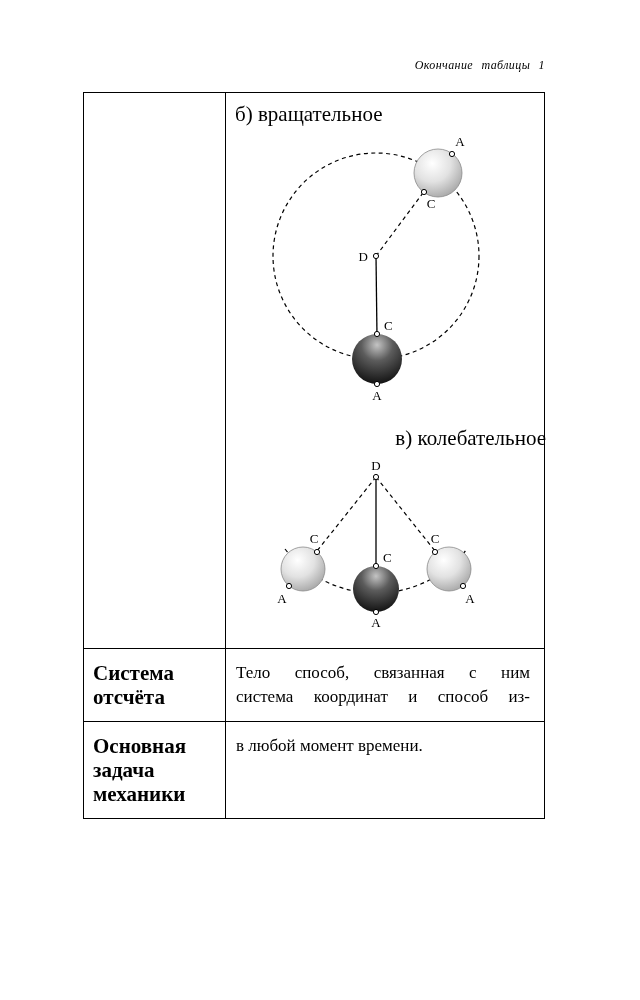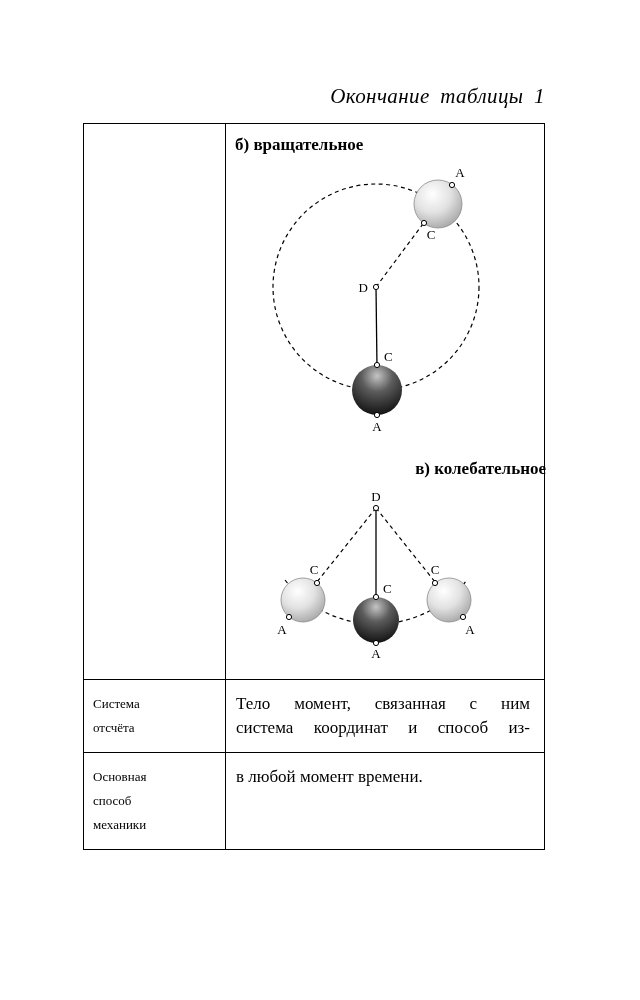--- a/index.html
+++ b/index.html
@@ -7,60 +7,59 @@
     position: relative;
     width: 640px;
     height: 1000px;
     background: #ffffff;
     font-family: "Liberation Serif", "DejaVu Serif", serif;
     color: #000;
     overflow: hidden;
   }
   .header-line {
     width: 462px;
-    margin: 86px 0 0 83px;
+    margin: 55px 0 0 83px;
     text-align: right;
     font-style: italic;
-    font-size: 21px;
+    font-size: 12px;
     line-height: 20px;
     letter-spacing: 0.4px;
     word-spacing: 5px;
   }
   .main-table {
     width: 462px;
     margin: 17px 0 0 83px;
     border: 1.5px solid #000;
     box-sizing: border-box;
   }
   .t-row { display: flex; }
   .t-row + .t-row { border-top: 1.5px solid #000; }
   .col-term {
     width: 142px;
     box-sizing: border-box;
     border-right: 1.5px solid #000;
     padding: 12px 6px 12px 9px;
-    font-weight: normal;
-    font-size: 13px;
+    font-weight: bold;
+    font-size: 21px;
     line-height: 24px;
     flex-shrink: 0;
   }
   .col-def {
     flex: 1;
     box-sizing: border-box;
     padding: 12px 14px 12px 10px;
     font-size: 17px;
     line-height: 24px;
   }
   .row-diagrams { min-height: 555px; }
   .row-diagrams .col-def { padding: 8px 0 0 0; }
   .caption {
     margin-left: 9px;
-    font-size: 17px;
+    font-size: 21px;
     line-height: 26px;
-    font-weight: bold;
   }
   .caption-v { margin-top: 2px; text-align: right; }
   .diagram-svg { display: block; margin-top: 4px; }
   .diagram-svg.second { margin-top: 6px; }
   svg text {
     font-family: "Liberation Serif", "DejaVu Serif", serif;
     font-size: 13px;
     fill: #000;
   }
   .def-line { text-align: justify; text-align-last: justify; }
@@ -147,29 +146,29 @@
 
       </div>
     </div>
 
     <div class="t-row">
       <div class="col-term">
         <div>Система</div>
         <div>отсчёта</div>
       </div>
       <div class="col-def">
-        <div class="def-line">Тело момент, связанная с ним</div>
+        <div class="def-line">Тело способ, связанная с ним</div>
         <div class="def-line">система координат и способ из-</div>
       </div>
     </div>
 
     <div class="t-row">
       <div class="col-term">
         <div>Основная</div>
-        <div>способ</div>
+        <div>задача</div>
         <div>механики</div>
       </div>
       <div class="col-def">
         <div class="def-line last">в любой момент времени.</div>
       </div>
     </div>
 
   </div>
 </div>
 

